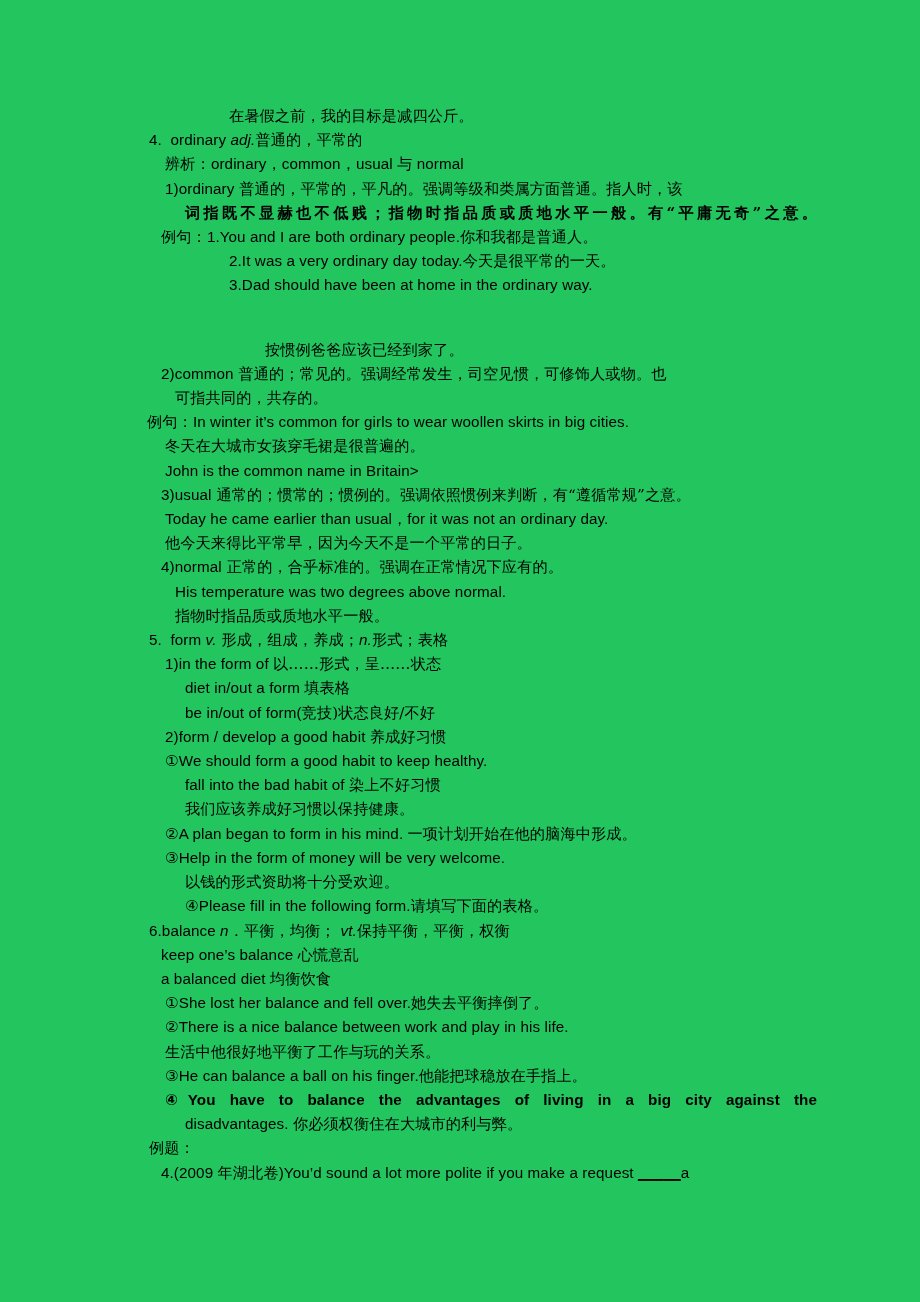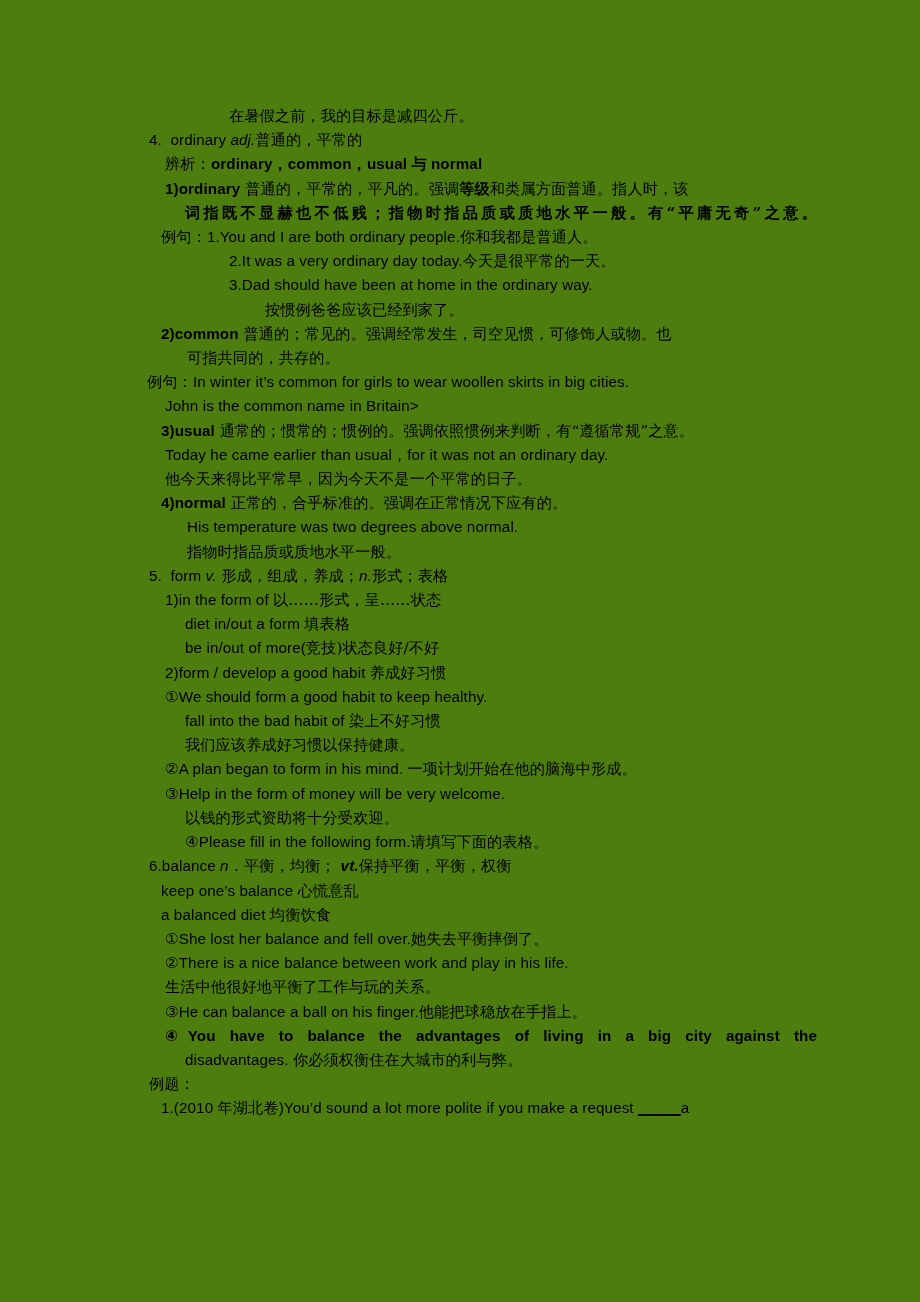--- a/index.html
+++ b/index.html
@@ -8,49 +8,49 @@
     background: #ffffff;
   }
   body {
     font-family: "Liberation Sans", "DejaVu Sans", sans-serif;
     color: #000000;
   }
   #page {
     position: relative;
     width: 920px;
     height: 1302px;
-    background: #4d7c0f;
+    background: #22c55e;
     overflow: hidden;
   }
   #content {
     position: absolute;
     left: 137px;
     top: 104px;
     width: 680px;
   }
   .ln {
     font-size: 15.2px;
     line-height: 24.2px;
     white-space: pre-wrap;
     letter-spacing: 0.1px;
   }
   .cn {
     font-family: "DejaVu Serif", "Liberation Serif", serif;
   }
-  .b { font-weight: bold; }
+  .b { font-weight: normal; }
   .i { font-style: italic; }
   
   .i0  { margin-left: 12px; }
   .i1  { margin-left: 10px; }
   .i2  { margin-left: 24px; }
   .i3  { margin-left: 28px; }
-  .i4  { margin-left: 50px; }
+  .i4  { margin-left: 38px; }
   .i5  { margin-left: 48px; }
   .i9  { margin-left: 92px; }
-  .i11 { margin-left: 128px; }
+  .i11 { margin-left: 128px; margin-top: 40px; }
   .just {
     text-align: justify;
     text-align-last: justify;
     font-weight: bold;
   }
   .just-norm {
     text-align: justify;
   }
   .blank {
     text-decoration: underline;
@@ -79,20 +79,21 @@
     <div class="ln i9"><span>3.Dad should have been at home in the ordinary way.</span></div>
 
     <div class="ln i11 cn"><span>按惯例爸爸应该已经到家了。</span></div>
 
     <div class="ln i2 just-norm"><span class="b">2)common</span><span class="cn"> 普通的；常见的。强调经常发生，司空见惯，可修饰人或物。也</span></div>
 
     <div class="ln i4 cn"><span>可指共同的，共存的。</span></div>
 
     <div class="ln i1"><span class="cn">例句：</span><span>In winter it’s common for girls to wear woollen skirts in big cities.</span></div>
 
+    <div class="ln i3 cn"><span>冬天在大城市女孩穿毛裙是很普遍的。</span></div>
 
     <div class="ln i3"><span>John is the common name in Britain&gt;</span></div>
 
     <div class="ln i2"><span class="b">3)usual</span><span class="cn"> 通常的；惯常的；惯例的。强调依照惯例来判断，有“遵循常规”之意。</span></div>
 
     <div class="ln i3"><span>Today he came earlier than usual，for it was not an ordinary day.</span></div>
 
     <div class="ln i3 cn"><span>他今天来得比平常早，因为今天不是一个平常的日子。</span></div>
 
     <div class="ln i2"><span class="b">4)normal</span><span class="cn"> 正常的，合乎标准的。强调在正常情况下应有的。</span></div>
@@ -100,21 +101,21 @@
     <div class="ln i4"><span>His temperature was two degrees above normal.</span></div>
 
     <div class="ln i4 cn"><span>指物时指品质或质地水平一般。</span></div>
 
     <div class="ln i0"><span>5.  form </span><span class="i">v.</span><span class="cn"> 形成，组成，养成；</span><span class="i">n.</span><span class="cn">形式；表格</span></div>
 
     <div class="ln i3"><span>1)in the form of </span><span class="cn">以……形式，呈……状态</span></div>
 
     <div class="ln i5"><span>diet in/out a form </span><span class="cn">填表格</span></div>
 
-    <div class="ln i5"><span>be in/out of more(</span><span class="cn">竞技</span><span class="cn">)状态良好/不好</span></div>
+    <div class="ln i5"><span>be in/out of form(</span><span class="cn">竞技</span><span class="cn">)状态良好/不好</span></div>
 
     <div class="ln i3"><span>2)form / develop a good habit </span><span class="cn">养成好习惯</span></div>
 
     <div class="ln i3"><span>①We should form a good habit to keep healthy.</span></div>
 
     <div class="ln i5"><span>fall into the bad habit of </span><span class="cn">染上不好习惯</span></div>
 
     <div class="ln i5 cn"><span>我们应该养成好习惯以保持健康。</span></div>
 
     <div class="ln i3"><span>②A plan began to form in his mind. </span><span class="cn">一项计划开始在他的脑海中形成。</span></div>
@@ -139,16 +140,16 @@
     <div class="ln i3 cn"><span>生活中他很好地平衡了工作与玩的关系。</span></div>
 
     <div class="ln i3"><span>③He can balance a ball on his finger.</span><span class="cn">他能把球稳放在手指上。</span></div>
 
     <div class="ln i3 just"><span>④You have to balance the advantages of living in a big city against the</span></div>
 
     <div class="ln i5"><span>disadvantages. </span><span class="cn">你必须权衡住在大城市的利与弊。</span></div>
 
     <div class="ln i0 cn"><span>例题：</span></div>
 
-    <div class="ln i2"><span>1.(2010 </span><span class="cn">年湖北卷</span><span>)You’d sound a lot more polite if you make a request </span><span class="blank">_____</span><span>a</span></div>
+    <div class="ln i2"><span>4.(2009 </span><span class="cn">年湖北卷</span><span>)You’d sound a lot more polite if you make a request </span><span class="blank">_____</span><span>a</span></div>
 
   </div>
 </div>
 
 </body></html>

